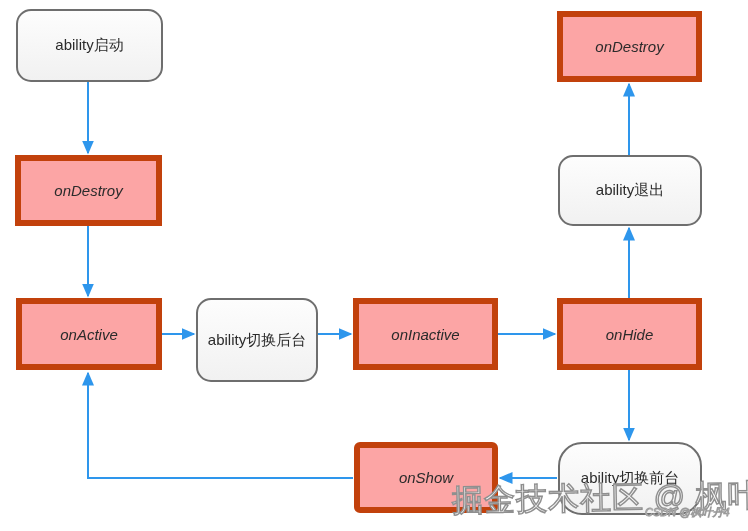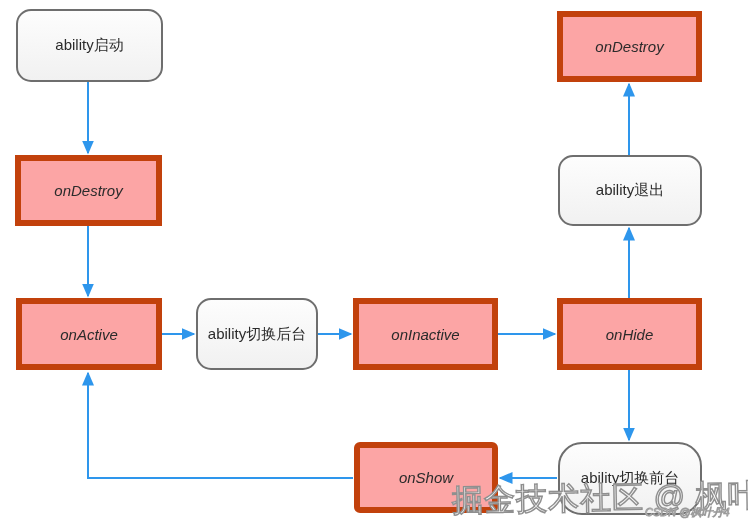--- a/index.html
+++ b/index.html
@@ -96,21 +96,21 @@
   </div>
 
   <div class="node blue" style="left:15px; top:155px; width:147px; height:71px;">
     <span>onDestroy</span>
   </div>
 
   <div class="node blue" style="left:16px; top:298px; width:146px; height:72px;">
     <span>onActive</span>
   </div>
 
-  <div class="node gray" style="left:196px; top:298px; width:122px; height:72px;">
+  <div class="node gray" style="left:196px; top:298px; width:122px; height:84px;">
     <span>ability切换后台</span>
   </div>
 
   <div class="node blue" style="left:353px; top:298px; width:145px; height:72px;">
     <span>onInactive</span>
   </div>
 
   <div class="node gray" style="left:558px; top:155px; width:144px; height:71px;">
     <span>ability退出</span>
   </div>

